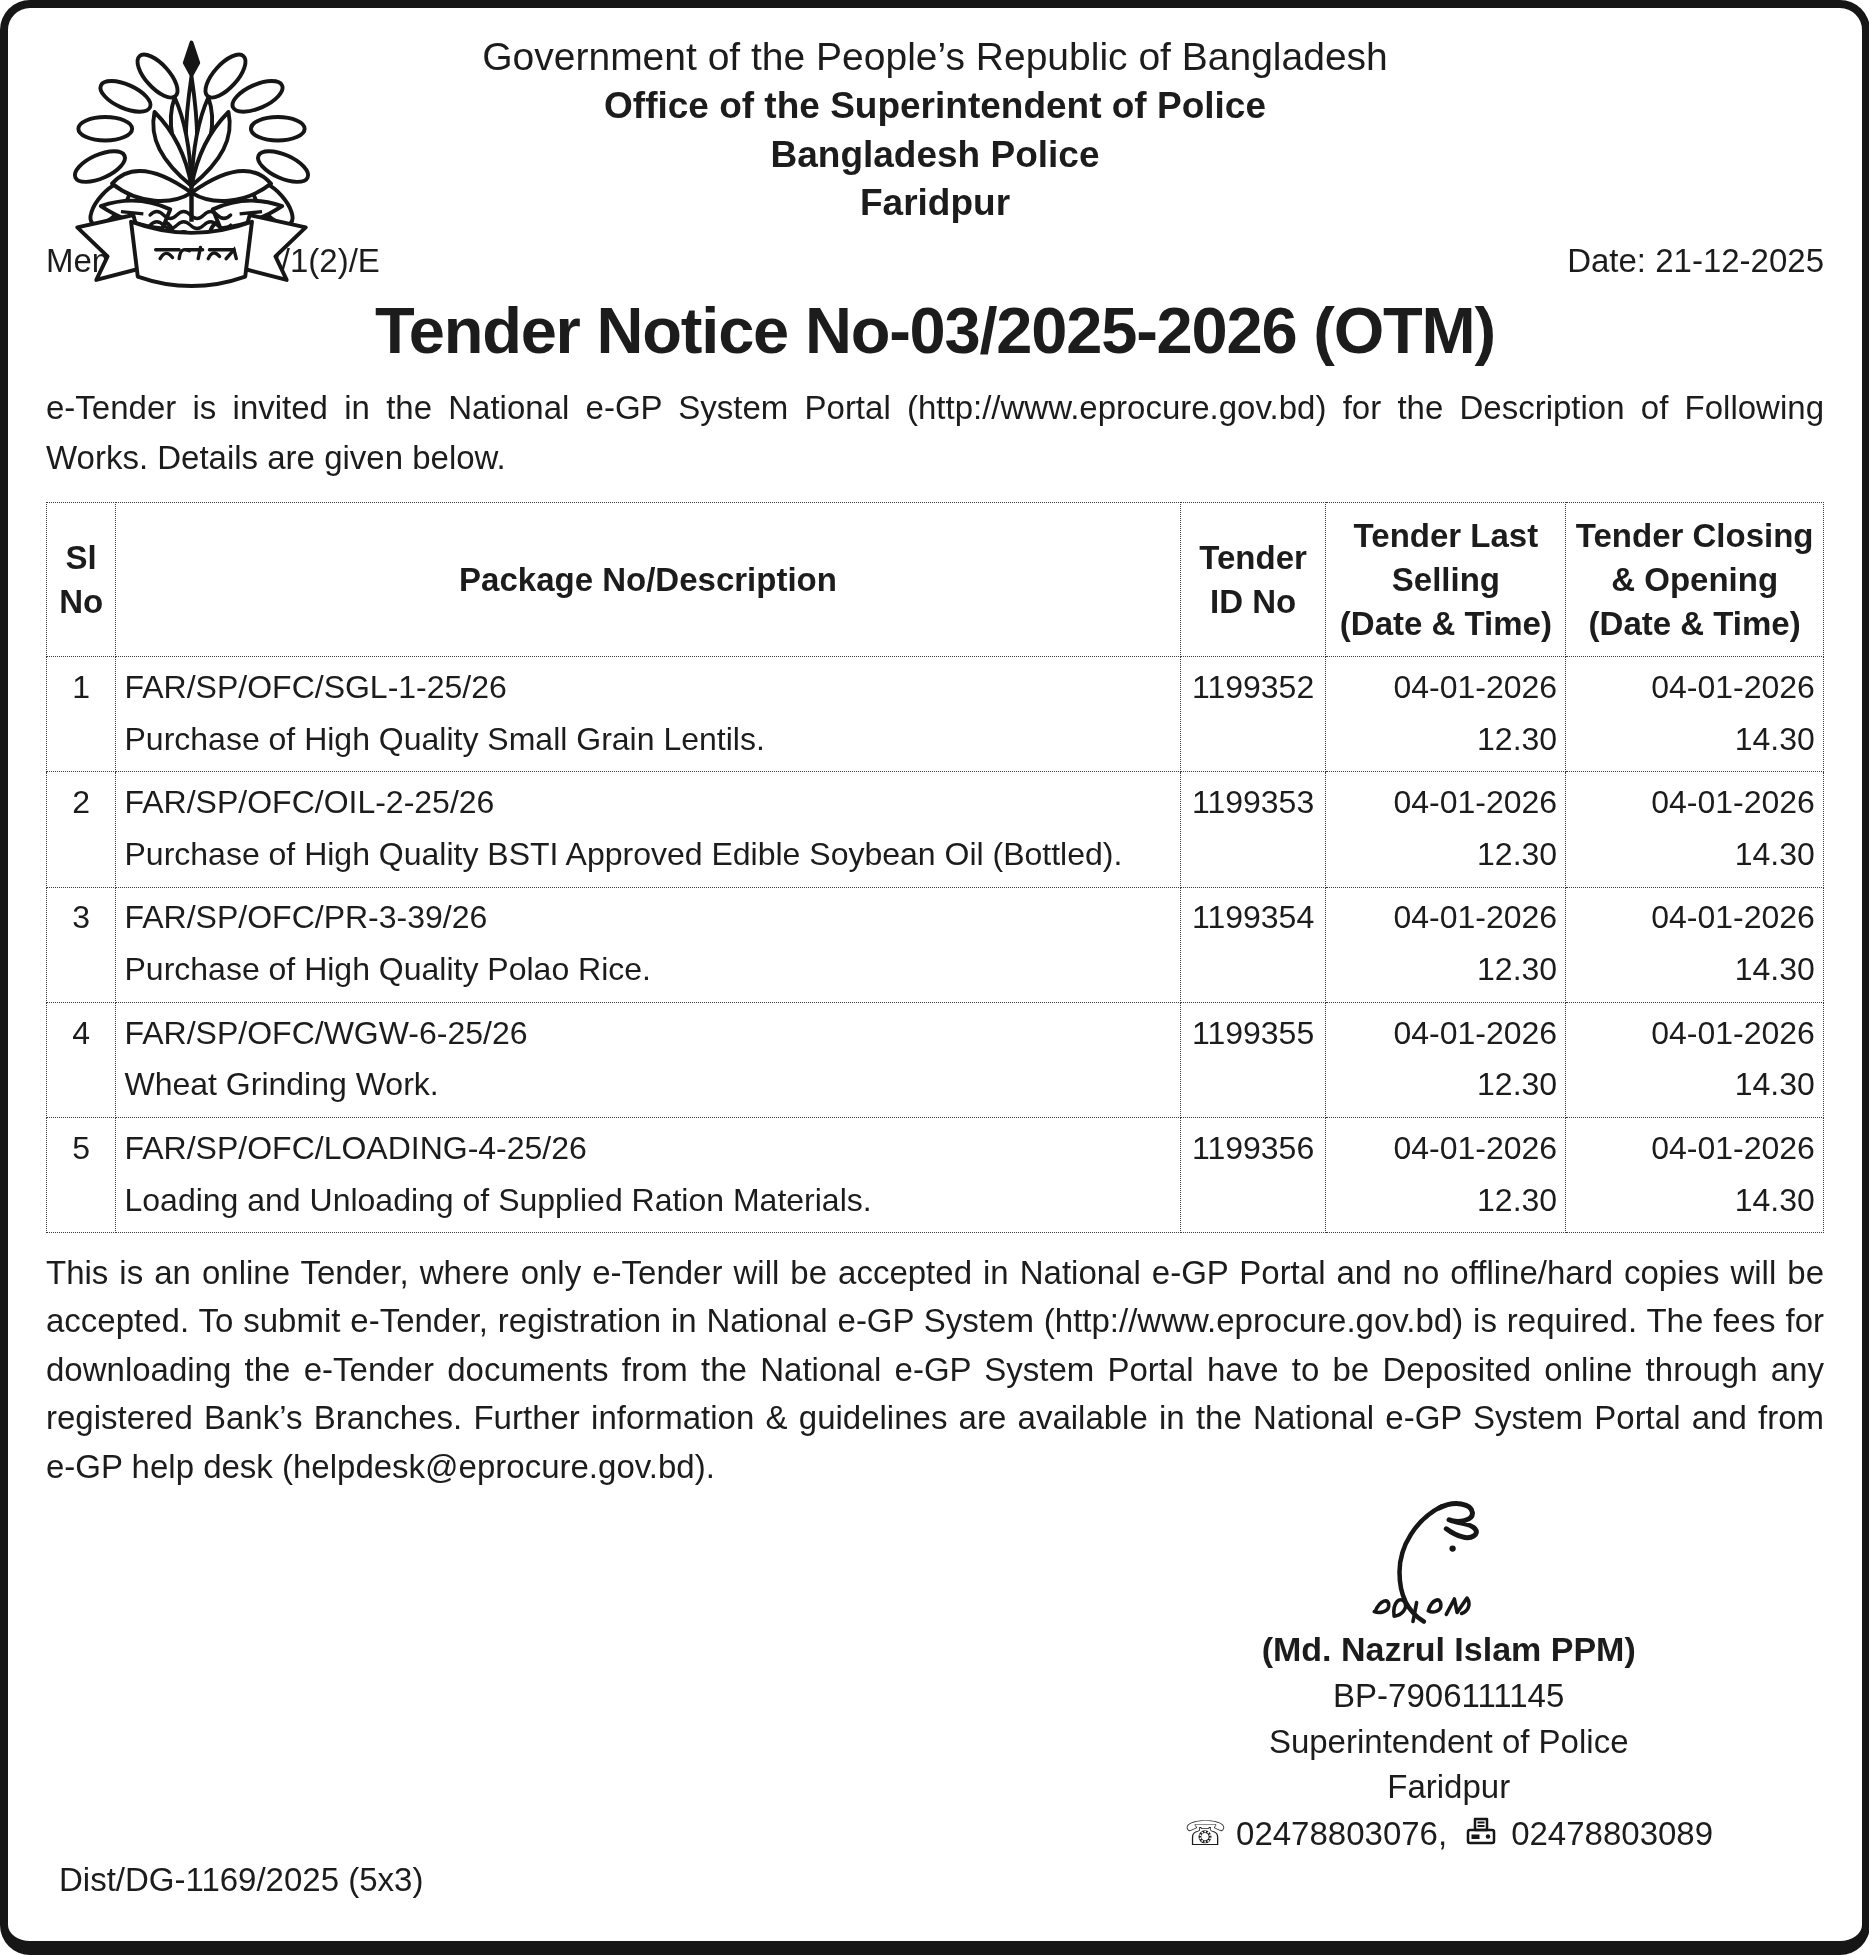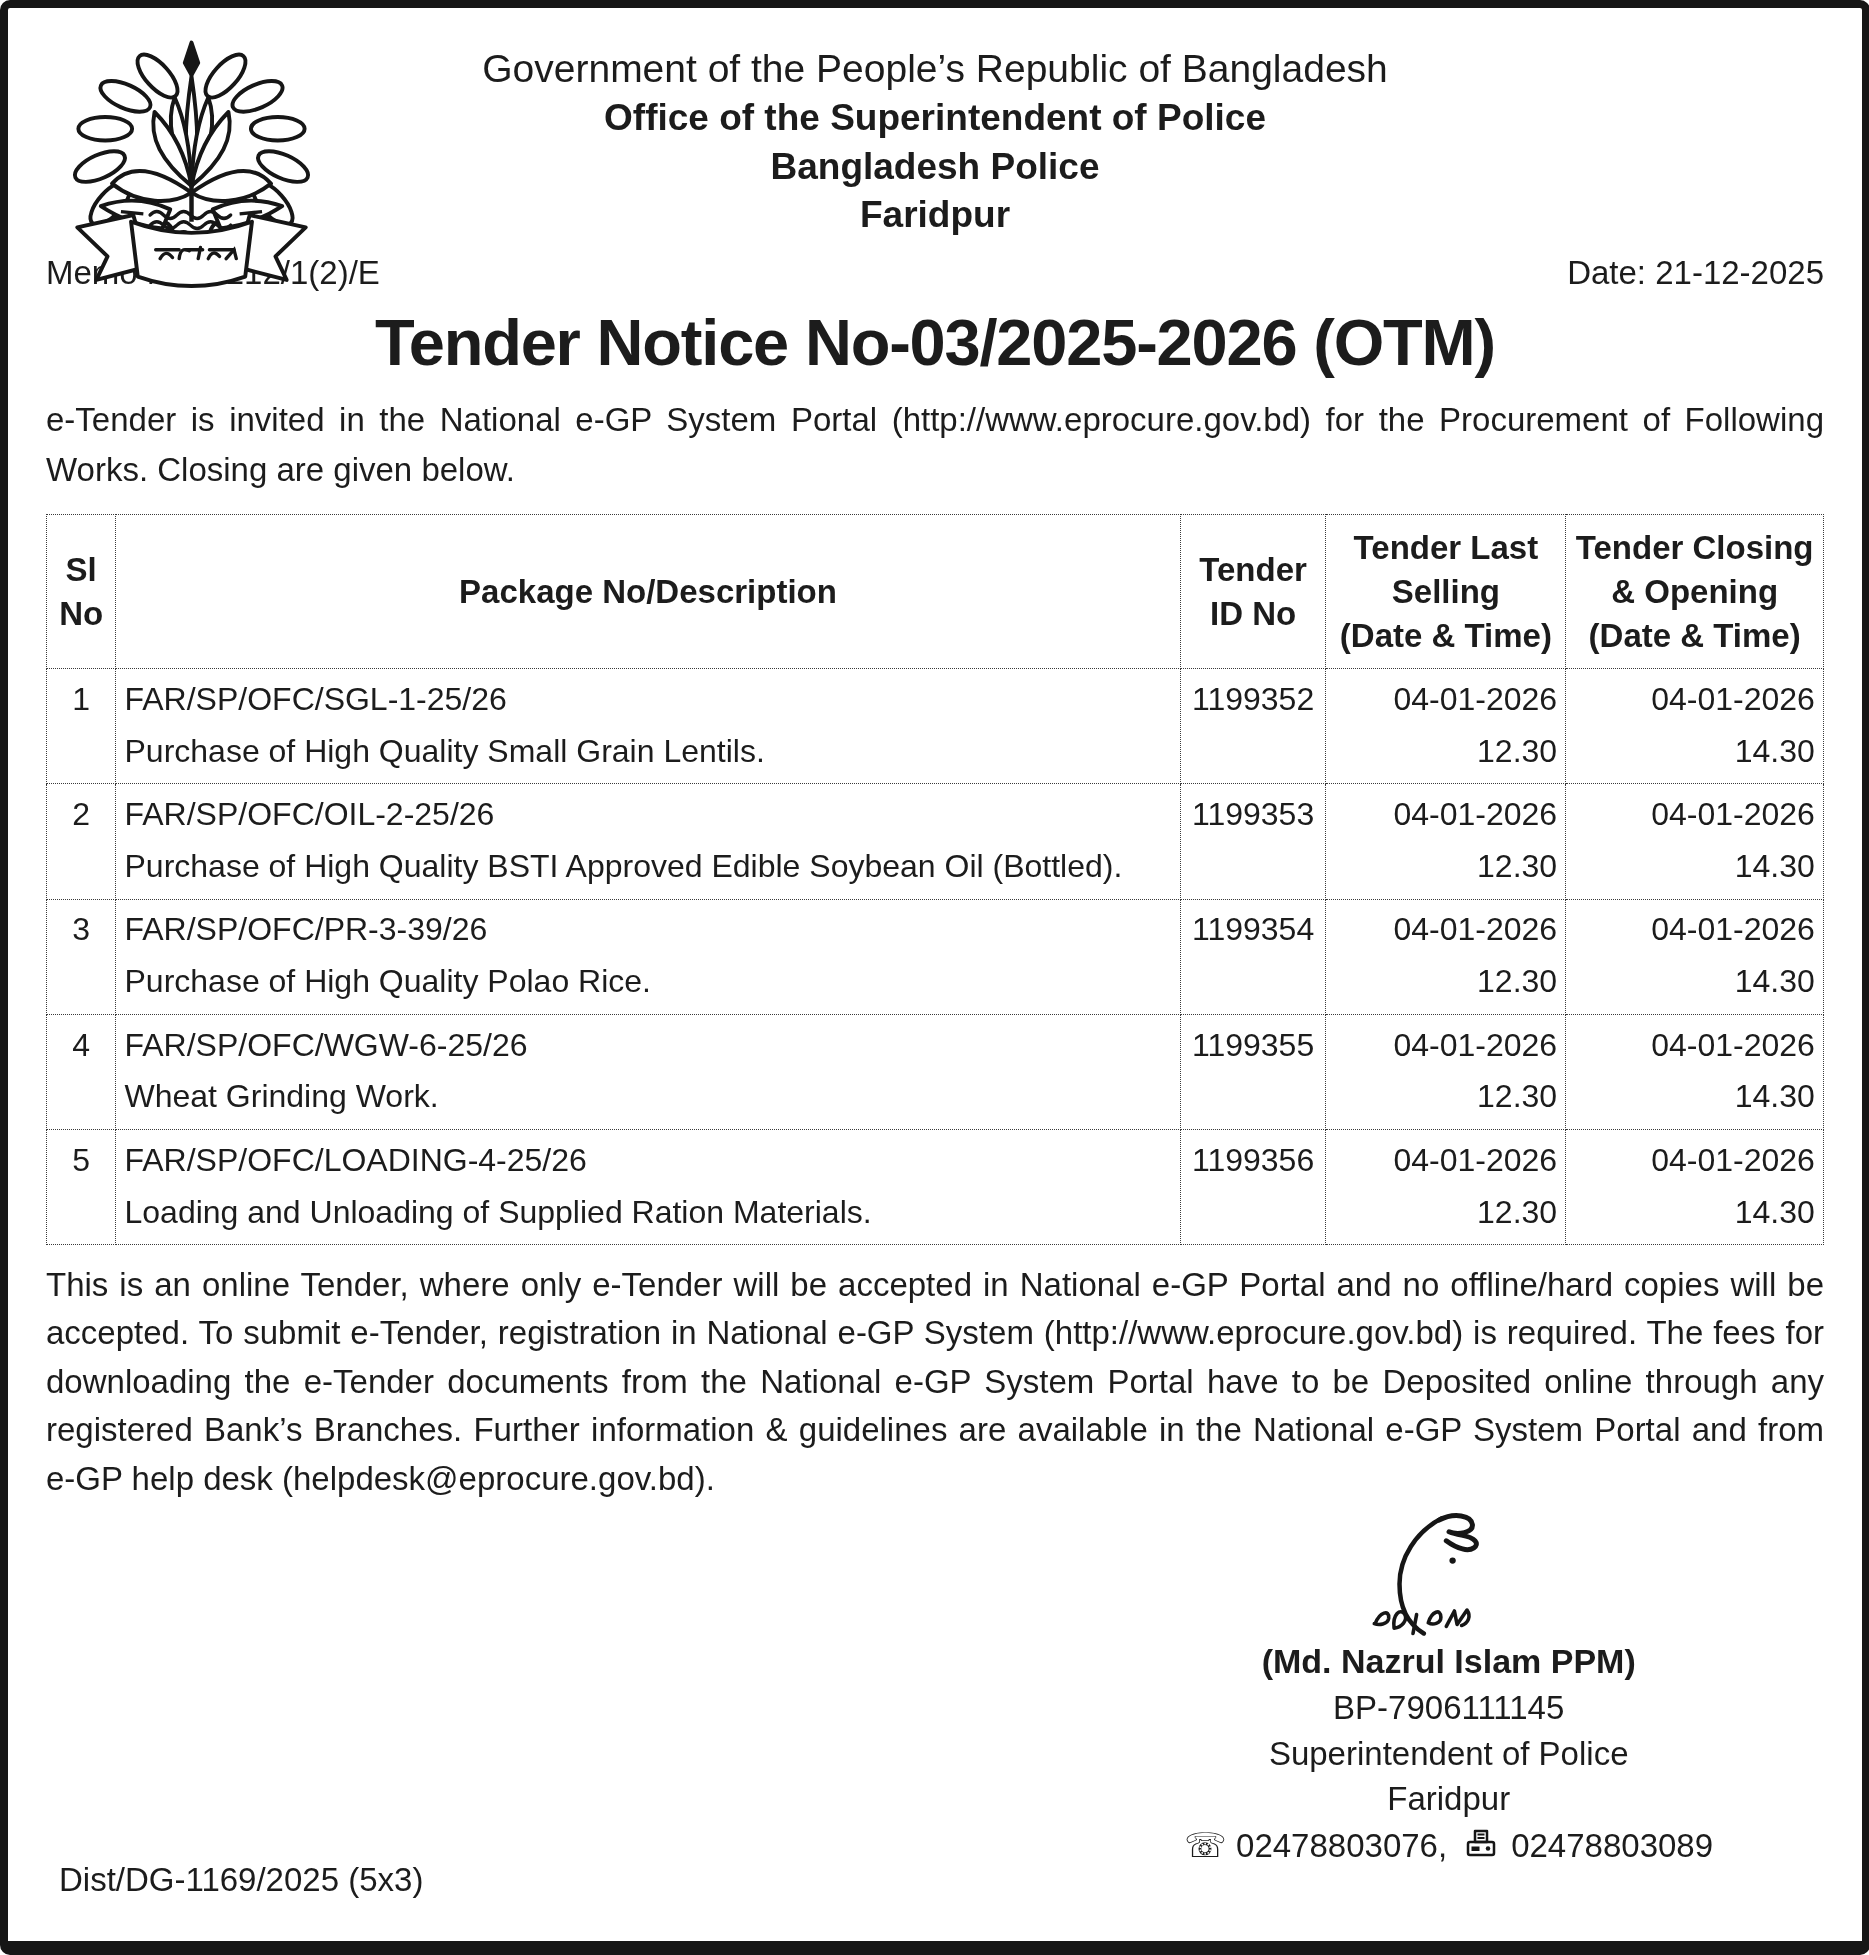--- a/index.html
+++ b/index.html
@@ -3,22 +3,22 @@
 <meta charset="utf-8">
 <style>
   html,body{margin:0;padding:0;background:#ffffff;}
   .sheet{
     position:relative;
     width:1870px;height:1955px;
     box-sizing:border-box;
     background:#ffffff;
     border:8.2px solid #161616;
     border-bottom-width:14px;
-    border-radius:10px;
-    padding:35px 38px 29px;
+    border-radius:30px;
+    padding:23px 38px 29px;
     font-family:"Liberation Sans","DejaVu Sans",sans-serif;
     color:#1c1c1c;
     overflow:hidden;
   }
   .logo{position:absolute;top:29px;left:51px;width:265px;height:253px;}
   .head{ text-align:center; }
   .head .l1{font-size:39px;font-weight:normal;line-height:1.32;}
   .head .lb{font-size:37px;font-weight:bold;line-height:1.30;}
   .memo-row{display:flex;justify-content:space-between;align-items:flex-end;font-size:33px;margin-top:15.3px;}
   .title{text-align:center;font-size:65px;font-weight:bold;letter-spacing:-1.2px;margin:13px 0 15.3px;}
@@ -111,21 +111,21 @@
     <div class="lb">Faridpur</div>
   </div>
 
   <div class="memo-row">
     <span>Memo No: 3212/1(2)/E</span>
     <span>Date: 21-12-2025</span>
   </div>
 
   <div class="title">Tender Notice No-03/2025-2026 (OTM)</div>
 
-  <div class="intro">e-Tender is invited in the National e-GP System Portal (http://www.eprocure.gov.bd) for the Procurement of Following Works. Closing are given below.</div>
+  <div class="intro">e-Tender is invited in the National e-GP System Portal (http://www.eprocure.gov.bd) for the Description of Following Works. Details are given below.</div>
 
   <table class="tender">
     <colgroup>
       <col style="width:3.9%">
         <col style="width:59.9%">
         <col style="width:8.2%">
         <col style="width:13.5%">
         <col style="width:14.5%">
     </colgroup>
     <thead>

